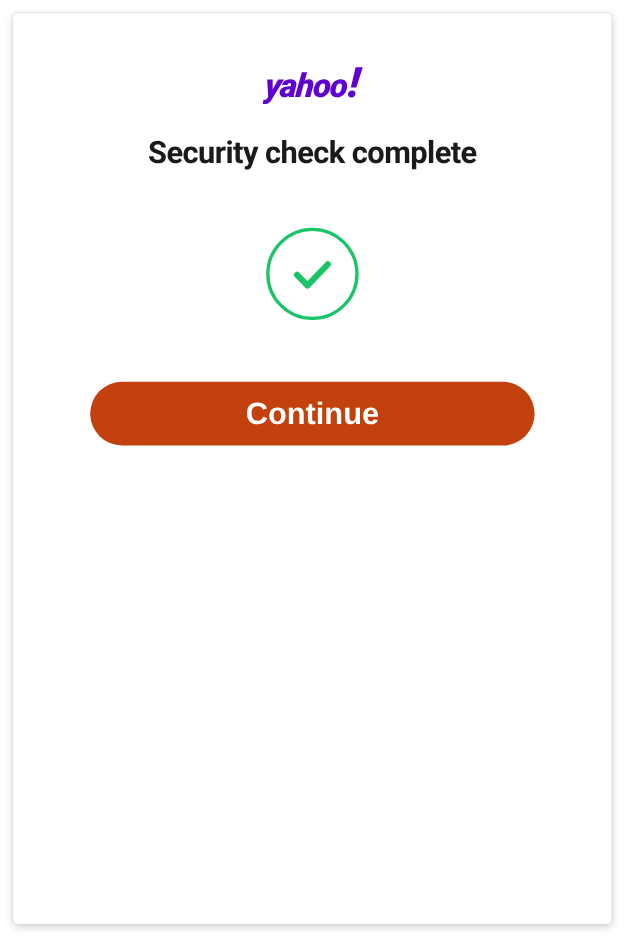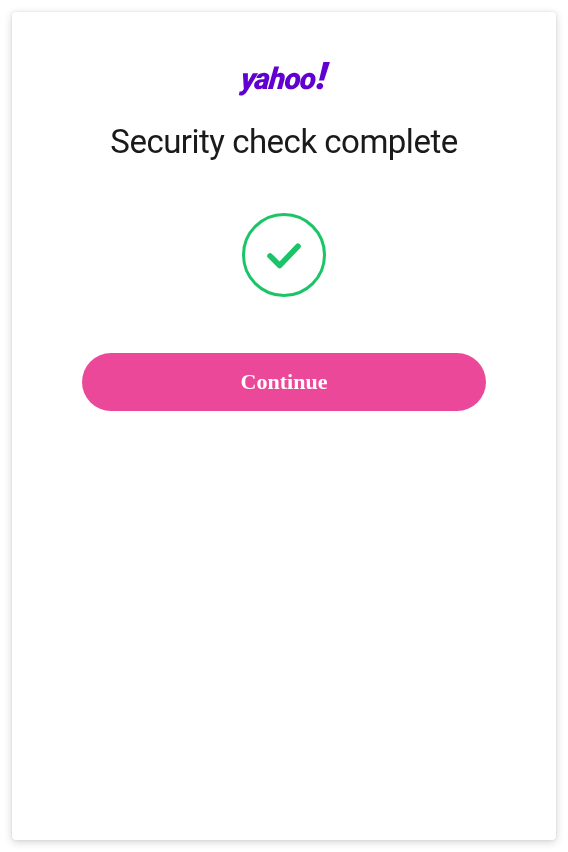--- a/index.html
+++ b/index.html
@@ -45,22 +45,22 @@
     .logo-bang {
       font-size: 38px;
       font-weight: 900;
       font-style: italic;
       color: #6001d2;
       margin-left: 1px;
       transform: translateY(-3px) skewX(-6deg);
       line-height: 1;
     }
     .heading {
-      font-size: 33px;
-      font-weight: 400;
+      font-size: 28px;
+      font-weight: 700;
       color: #1a1a1a;
       text-align: left;
       letter-spacing: -0.5px;
       margin-bottom: 52px;
     }
     .check-circle {
       width: 84px;
       height: 84px;
       border: 3px solid #1ac567;
       border-radius: 50%;
@@ -70,28 +70,28 @@
       margin-bottom: 56px;
     }
     .check-circle svg {
       width: 42px;
       height: 42px;
     }
     .continue-btn {
       width: 100%;
       max-width: 404px;
       height: 58px;
-      background: #ec4899;
+      background: #c2410c;
       border: none;
       border-radius: 30px;
       color: #ffffff;
-      font-size: 22px;
+      font-size: 28px;
       font-weight: 700;
       cursor: pointer;
-      font-family: Liberation Serif, serif;
+      font-family: Liberation Sans, sans-serif;
     }
   </style>
 </head>
 <body>
 
 <div class="card">
   <div class="logo">
     <span class="logo-text">yahoo</span>
     <span class="logo-bang">!</span>
   </div>

